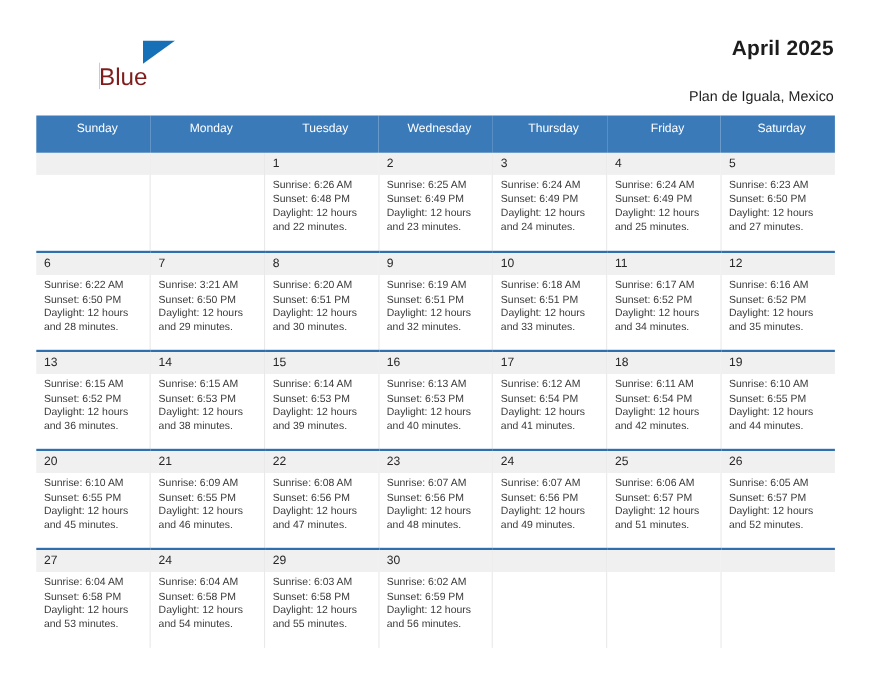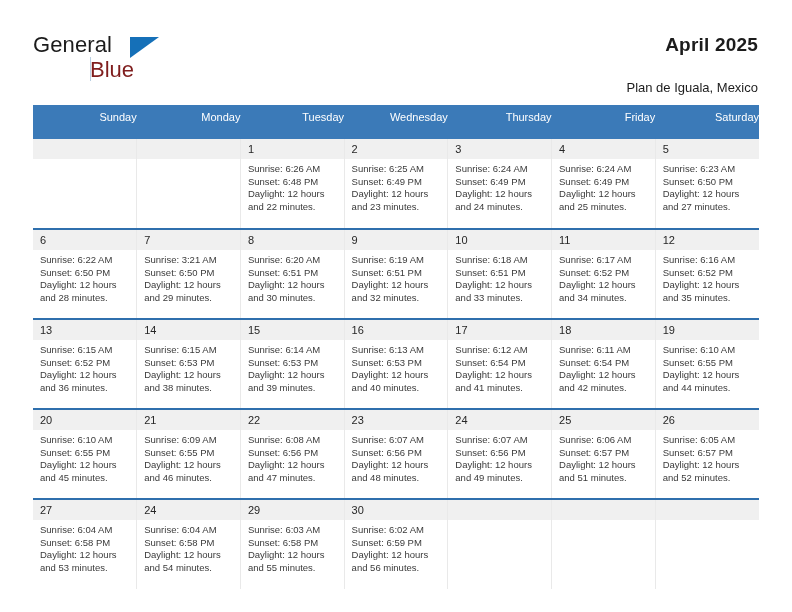--- a/index.html
+++ b/index.html
@@ -94,21 +94,21 @@
     top: 105px;
     width: 726px;
     border-collapse: collapse;
     table-layout: fixed;
   }
   .cal th {
     background: #3b7ab8;
     color: #ffffff;
     font-size: 11px;
     font-weight: normal;
-    text-align: right;
+    text-align: center;
     padding: 6px 0 16px 7px;
     height: 22px;
     border: none;
   }
   .cal td {
     vertical-align: top;
     padding: 0;
     border-left: 1px solid #e9e9e9;
     border-right: 1px solid #e9e9e9;
     border-top: 2px solid #2f6fad;
@@ -137,21 +137,20 @@
   .info div { white-space: nowrap; }
 </style>
 </head>
 <body>
 
 <div class="page">
 
   <div class="top">
 
     <div class="logo">
-      <span class="logo-general">General</span>
       <span class="logo-tri"></span>
       <span class="logo-rule"></span>
       <span class="logo-blue">Blue</span>
     </div>
 
     <div class="titles">
       <div class="cal-title">April 2025</div>
       <div class="cal-sub">Plan de Iguala, Mexico</div>
     </div>
 

